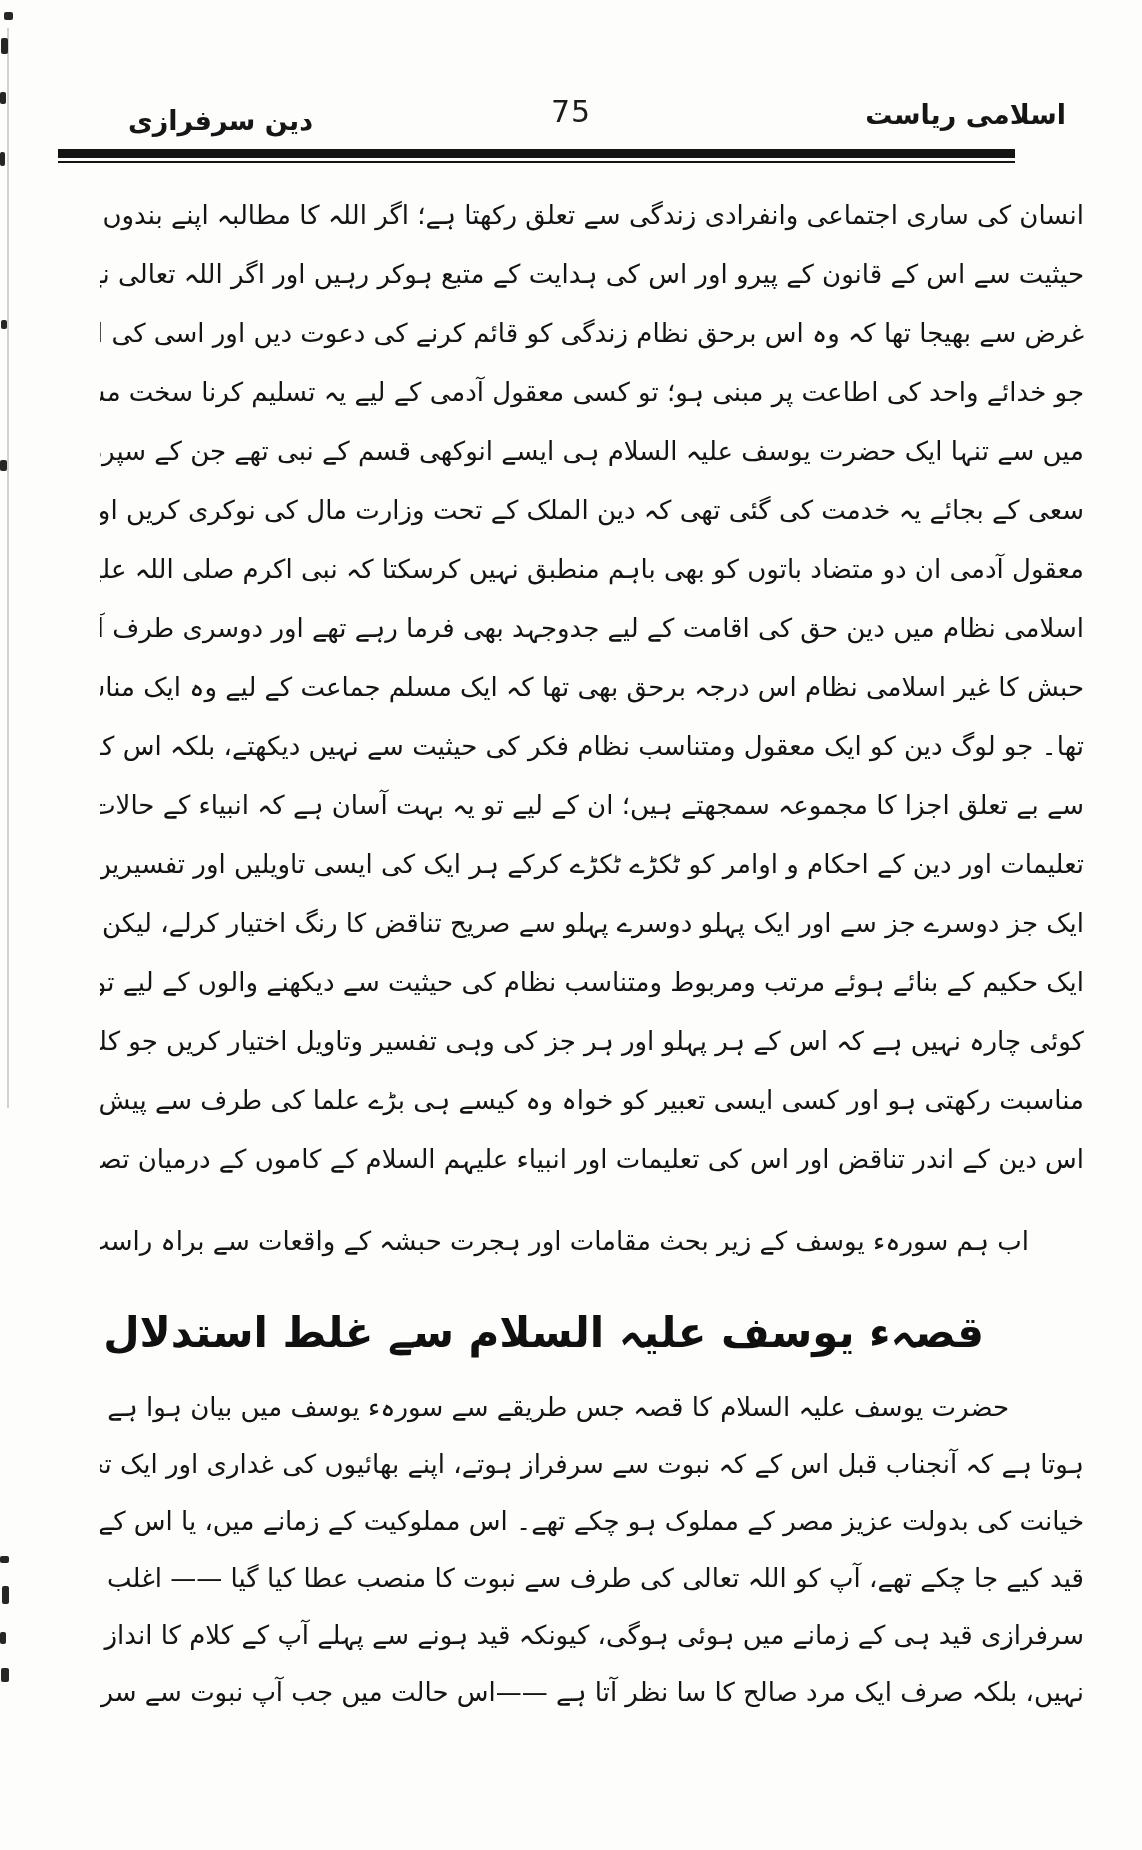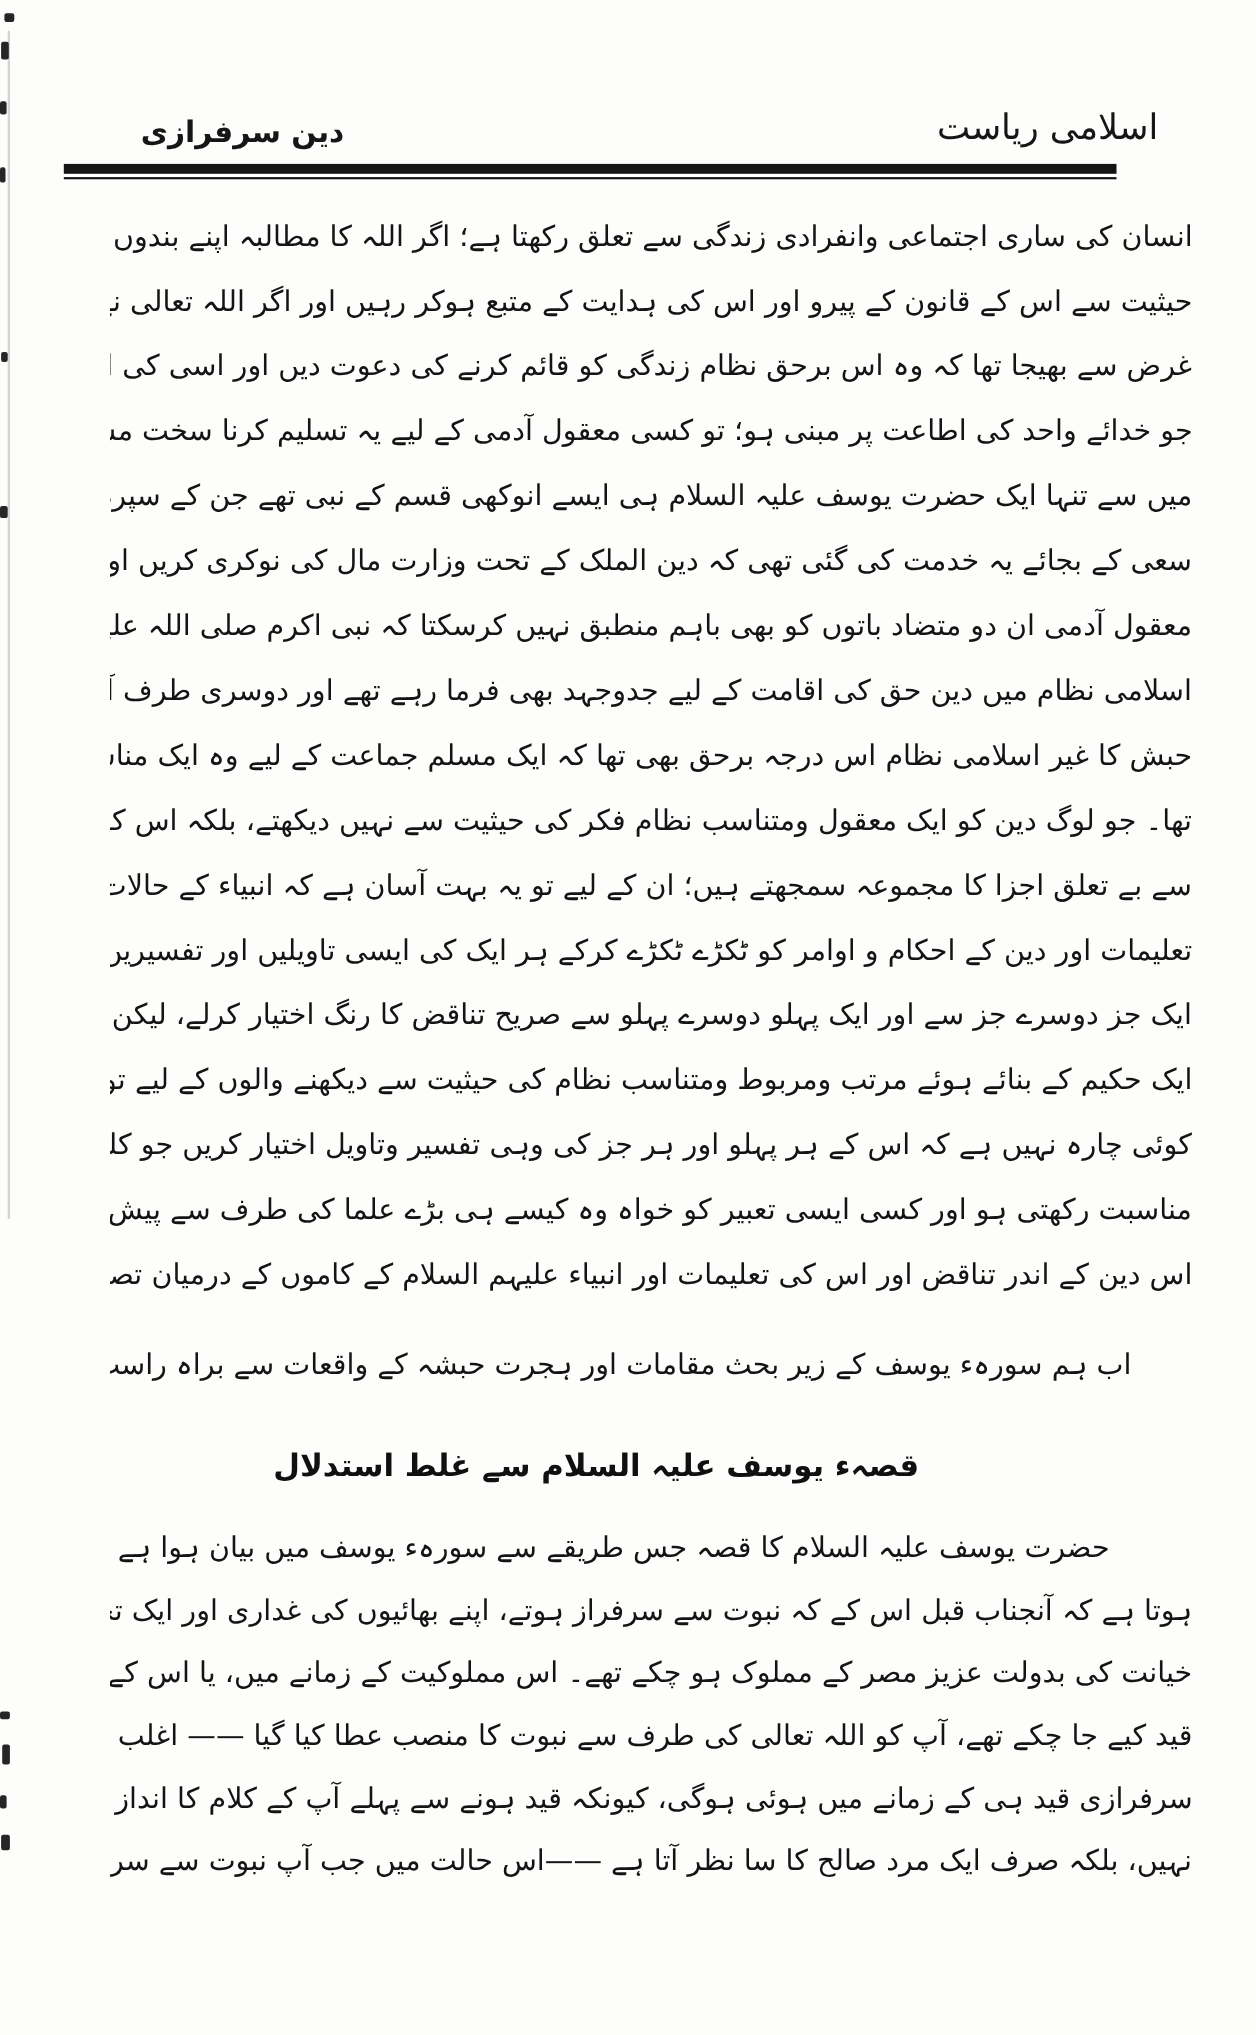--- a/index.html
+++ b/index.html
@@ -18,22 +18,22 @@
     direction:rtl;
   }
 
   
   .running-head{
     position:absolute;
     top:92px; left:0; right:0;
     height:46px;
   }
   .running-head .rh-right{
-    position:absolute; right:89px; top:0;
-    font-size:32px; line-height:46px; font-weight:normal;
+    position:absolute; right:76px; top:0;
+    font-size:27px; line-height:46px; font-weight:bold;
   }
   .running-head .rh-center{
     position:absolute; left:0; right:0; top:0;
     text-align:center;
     font-size:30px; line-height:40px;
     letter-spacing:1px;
     color:#1b1b1b;
     direction:ltr;
   }
   .running-head .rh-left{
@@ -74,23 +74,23 @@
     text-align-last:right;
   }
   .bl.ind55{ padding-right:55px; }
   .bl.ind75{ padding-right:75px; }
   .gap22{ margin-top:23px; }
 
   .section-heading{
     margin-top:16px;
     height:92px;
     line-height:92px;
-    font-size:28px;
+    font-size:42px;
     font-weight:bold;
-    text-align:center;
+    text-align:right;
     padding-right:100px;
     white-space:nowrap;
     color:#101010;
   }
 
   .p3 .bl{ height:57px; line-height:57px; }
 
   
   .scan-line{
     position:absolute;
@@ -122,20 +122,21 @@
   <div class="speck s4"></div>
   <div class="speck s5"></div>
   <div class="speck s6"></div>
   <div class="speck s7"></div>
   <div class="speck s8"></div>
   <div class="speck s9"></div>
   <div class="speck s10"></div>
 
   <div class="running-head">
     <div class="rh-right">اسلامی ریاست</div>
+    <div class="rh-center">75</div>
     <div class="rh-left">دین سرفرازی</div>
   </div>
   <div class="header-rule"></div>
 
   <div class="body-block">
 
     <div class="p1">
       <div class="bl">انسان کی ساری اجتماعی وانفرادی زندگی سے تعلق رکھتا ہے؛ اگر اللہ کا مطالبہ اپنے بندوں سے یہی ہے کہ وہ ہر</div>
       <div class="bl">حیثیت سے اس کے قانون کے پیرو اور اس کی ہدایت کے متبع ہوکر رہیں اور اگر اللہ تعالی نے اپنے انبیاء کو اسی</div>
       <div class="bl">غرض سے بھیجا تھا کہ وہ اس برحق نظام زندگی کو قائم کرنے کی دعوت دیں اور اسی کی اقامت کے لیے سعی کریں</div>

